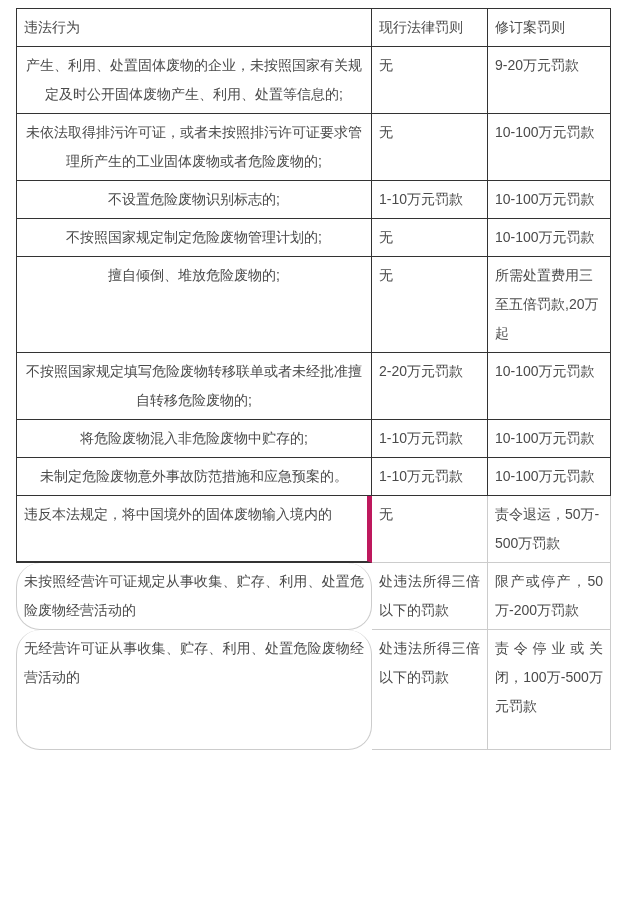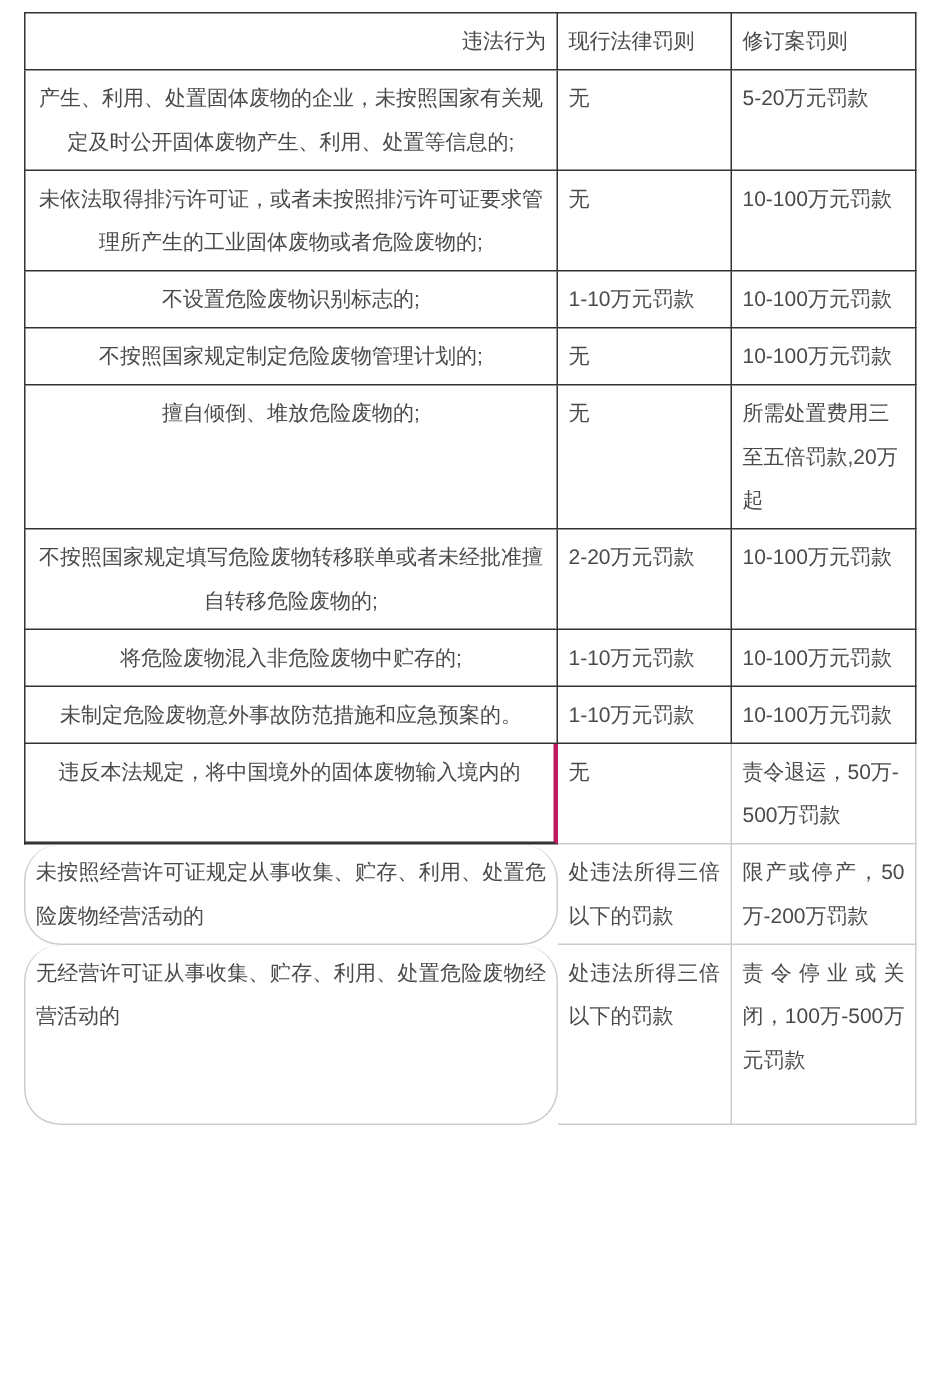--- a/index.html
+++ b/index.html
@@ -30,33 +30,32 @@
     word-break: break-all;
     overflow-wrap: break-word;
     box-sizing: border-box;
   }
   
   thead th {
     border-top: 1px solid #333333;
     border-right: 1px solid #333333;
     border-bottom: 1px solid #333333;
   }
-  thead th.c1 { border-left: 1px solid #333333; text-align: right; }
+  thead th.c1 { border-left: 1px solid #333333; }
   
   tr.dark td {
     border-right: 1px solid #333333;
     border-bottom: 1px solid #333333;
   }
   tr.dark td.c1 { border-left: 1px solid #333333; text-align: center; }
   
   tr.split td.c1 {
     border-left: 1px solid #333333;
-    border-right: 3px solid #be185d;
+    border-right: 5px solid #be185d;
     border-bottom: 2px solid #333333;
-    text-align: center;
   }
   tr.split td.c2,
   tr.split td.c3 {
     border-right: 1px solid #cccccc;
     border-bottom: 1px solid #cccccc;
   }
   
   tr.light td {
     border-right: 1px solid #cccccc;
     border-bottom: 1px solid #cccccc;
@@ -80,21 +79,21 @@
       <tr>
         <th class="c1">违法行为</th>
         <th class="c2">现行法律罚则</th>
         <th class="c3">修订案罚则</th>
       </tr>
     </thead>
     <tbody id="table-body">
         <tr class="dark">
       <td class="c1">产生、利用、处置固体废物的企业，未按照国家有关规定及时公开固体废物产生、利用、处置等信息的;</td>
       <td class="c2">无</td>
-      <td class="c3">5-20万元罚款</td>
+      <td class="c3">9-20万元罚款</td>
     </tr>
         <tr class="dark">
       <td class="c1">未依法取得排污许可证，或者未按照排污许可证要求管理所产生的工业固体废物或者危险废物的;</td>
       <td class="c2">无</td>
       <td class="c3">10-100万元罚款</td>
     </tr>
         <tr class="dark">
       <td class="c1">不设置危险废物识别标志的;</td>
       <td class="c2">1-10万元罚款</td>
       <td class="c3">10-100万元罚款</td>

